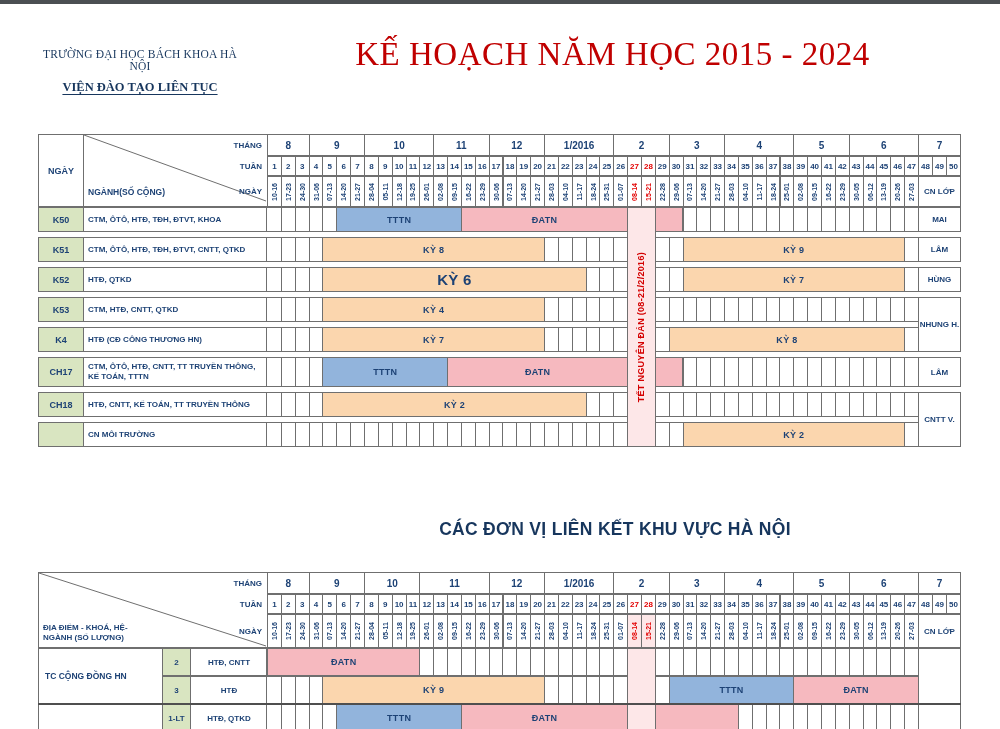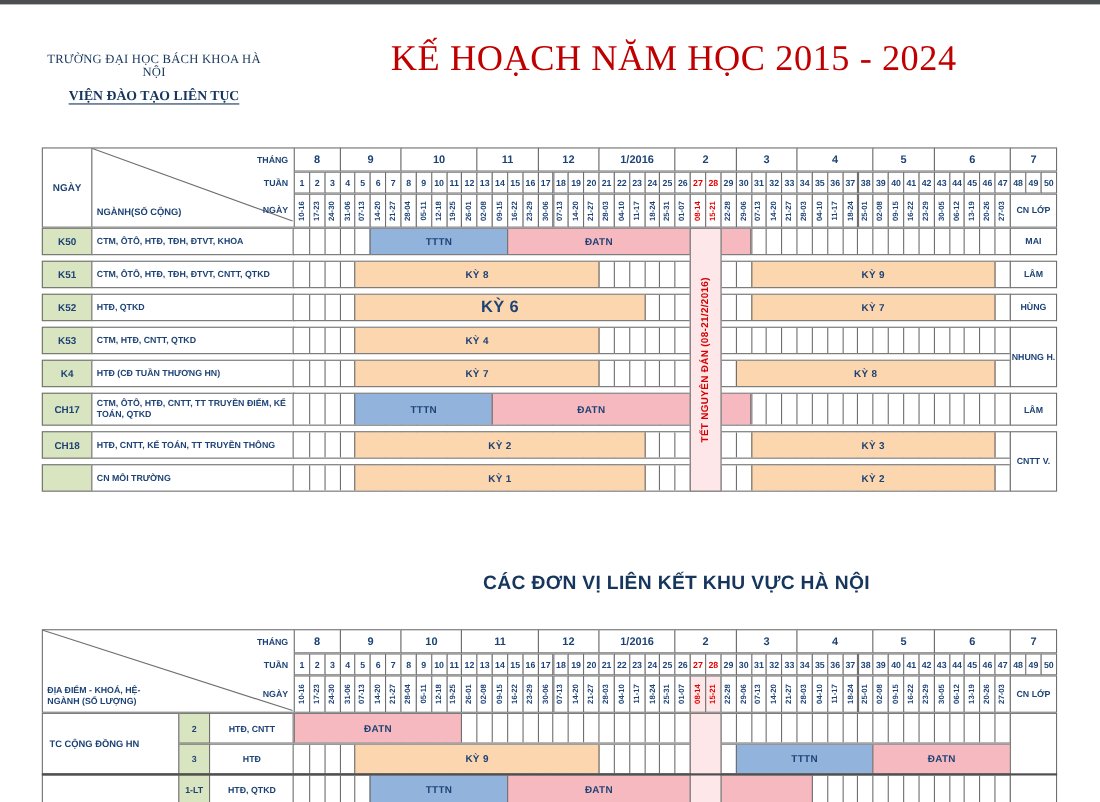--- a/index.html
+++ b/index.html
@@ -454,21 +454,21 @@
         <div style="position: absolute; box-sizing: border-box; left: 554px; top: 0px; width: 14.9px; height: 100%; border-right: 1px solid rgb(111, 111, 111);"></div>
         <div style="position: absolute; box-sizing: border-box; left: 567.9px; top: 0px; width: 14.9px; height: 100%; border-right: 1px solid rgb(111, 111, 111);"></div>
         <div style="position: absolute; box-sizing: border-box; left: 581.7px; top: 0px; width: 14.9px; height: 100%; border-right: 1px solid rgb(111, 111, 111);"></div>
         <div style="position: absolute; box-sizing: border-box; left: 595.6px; top: 0px; width: 14.9px; height: 100%; border-right: 1px solid rgb(111, 111, 111);"></div>
         <div style="position: absolute; box-sizing: border-box; left: 609.4px; top: 0px; width: 14.9px; height: 100%; border-right: 1px solid rgb(111, 111, 111);"></div>
         <div style="position: absolute; box-sizing: border-box; left: 623.3px; top: 0px; width: 14.9px; height: 100%; border-right: 1px solid rgb(111, 111, 111);"></div>
         <div style="position: absolute; box-sizing: border-box; left: 637.1px; top: 0px; width: 14.9px; height: 100%; border-right: 1px solid rgb(111, 111, 111);"></div>
         <div style="position: absolute; box-sizing: border-box; left: 55.4px; top: -1px; width: 222.6px; height: 25px; background: rgb(251, 214, 174); border: 1px solid rgb(111, 111, 111); display: flex; align-items: center; justify-content: center; color: rgb(29, 66, 117); font-weight: bold; font-size: 9px; letter-spacing: 0.3px; z-index: 2;">KỲ 4</div>
       </div>
       <div class="cell" style="left: 38px; top: 327px; width: 46px; height: 25px; background: rgb(217, 229, 193); font-size: 9px;">K4</div>
-      <div class="cell" style="left: 83px; top: 327px; width: 185px; height: 25px; font-size: 8px; line-height: 10px; justify-content: flex-start; text-align: left; padding: 0px 3px 0px 4px;">HTĐ (CĐ TUẦN THƯƠNG HN)</div>
+      <div class="cell" style="left: 83px; top: 327px; width: 185px; height: 25px; font-size: 8px; line-height: 10px; justify-content: flex-start; text-align: left; padding: 0px 3px 0px 4px;">HTĐ (CĐ CÔNG THƯƠNG HN)</div>
       <div class="cell" style="left: 266px; top: 327px; width: 653px; height: 25px; background: rgb(255, 255, 255); overflow: hidden;">
         <div style="position: absolute; box-sizing: border-box; left: 0px; top: 0px; width: 14.9px; height: 100%; border-right: 1px solid rgb(111, 111, 111);"></div>
         <div style="position: absolute; box-sizing: border-box; left: 13.9px; top: 0px; width: 14.9px; height: 100%; border-right: 1px solid rgb(111, 111, 111);"></div>
         <div style="position: absolute; box-sizing: border-box; left: 27.7px; top: 0px; width: 14.9px; height: 100%; border-right: 1px solid rgb(111, 111, 111);"></div>
         <div style="position: absolute; box-sizing: border-box; left: 41.6px; top: 0px; width: 14.9px; height: 100%; border-right: 1px solid rgb(111, 111, 111);"></div>
         <div style="position: absolute; box-sizing: border-box; left: 55.4px; top: 0px; width: 14.9px; height: 100%; border-right: 1px solid rgb(111, 111, 111);"></div>
         <div style="position: absolute; box-sizing: border-box; left: 69.3px; top: 0px; width: 14.9px; height: 100%; border-right: 1px solid rgb(111, 111, 111);"></div>
         <div style="position: absolute; box-sizing: border-box; left: 83.1px; top: 0px; width: 14.9px; height: 100%; border-right: 1px solid rgb(111, 111, 111);"></div>
         <div style="position: absolute; box-sizing: border-box; left: 97px; top: 0px; width: 14.9px; height: 100%; border-right: 1px solid rgb(111, 111, 111);"></div>
         <div style="position: absolute; box-sizing: border-box; left: 110.8px; top: 0px; width: 14.9px; height: 100%; border-right: 1px solid rgb(111, 111, 111);"></div>
@@ -507,21 +507,21 @@
         <div style="position: absolute; box-sizing: border-box; left: 567.9px; top: 0px; width: 14.9px; height: 100%; border-right: 1px solid rgb(111, 111, 111);"></div>
         <div style="position: absolute; box-sizing: border-box; left: 581.7px; top: 0px; width: 14.9px; height: 100%; border-right: 1px solid rgb(111, 111, 111);"></div>
         <div style="position: absolute; box-sizing: border-box; left: 595.6px; top: 0px; width: 14.9px; height: 100%; border-right: 1px solid rgb(111, 111, 111);"></div>
         <div style="position: absolute; box-sizing: border-box; left: 609.4px; top: 0px; width: 14.9px; height: 100%; border-right: 1px solid rgb(111, 111, 111);"></div>
         <div style="position: absolute; box-sizing: border-box; left: 623.3px; top: 0px; width: 14.9px; height: 100%; border-right: 1px solid rgb(111, 111, 111);"></div>
         <div style="position: absolute; box-sizing: border-box; left: 637.1px; top: 0px; width: 14.9px; height: 100%; border-right: 1px solid rgb(111, 111, 111);"></div>
         <div style="position: absolute; box-sizing: border-box; left: 55.4px; top: -1px; width: 222.6px; height: 25px; background: rgb(251, 214, 174); border: 1px solid rgb(111, 111, 111); display: flex; align-items: center; justify-content: center; color: rgb(29, 66, 117); font-weight: bold; font-size: 9px; letter-spacing: 0.3px; z-index: 2;">KỲ 7</div>
         <div style="position: absolute; box-sizing: border-box; left: 401.7px; top: -1px; width: 236.5px; height: 25px; background: rgb(251, 214, 174); border: 1px solid rgb(111, 111, 111); display: flex; align-items: center; justify-content: center; color: rgb(29, 66, 117); font-weight: bold; font-size: 9px; letter-spacing: 0.3px; z-index: 2;">KỲ 8</div>
       </div>
       <div class="cell" style="left: 38px; top: 357px; width: 46px; height: 30px; background: rgb(217, 229, 193); font-size: 9px;">CH17</div>
-      <div class="cell" style="left: 83px; top: 357px; width: 185px; height: 30px; font-size: 8px; line-height: 10px; justify-content: flex-start; text-align: left; padding: 0px 3px 0px 4px;">CTM, ÔTÔ, HTĐ, CNTT, TT TRUYỀN ĐIỂM, KẾ TOÁN, QTKD</div>
+      <div class="cell" style="left: 83px; top: 357px; width: 185px; height: 30px; font-size: 8px; line-height: 10px; justify-content: flex-start; text-align: left; padding: 0px 3px 0px 4px;">CTM, ÔTÔ, HTĐ, CNTT, TT TRUYỀN THÔNG, KẾ TOÁN, TTTN</div>
       <div class="cell" style="left: 266px; top: 357px; width: 653px; height: 30px; background: rgb(255, 255, 255); overflow: hidden;">
         <div style="position: absolute; box-sizing: border-box; left: 0px; top: 0px; width: 14.9px; height: 100%; border-right: 1px solid rgb(111, 111, 111);"></div>
         <div style="position: absolute; box-sizing: border-box; left: 13.9px; top: 0px; width: 14.9px; height: 100%; border-right: 1px solid rgb(111, 111, 111);"></div>
         <div style="position: absolute; box-sizing: border-box; left: 27.7px; top: 0px; width: 14.9px; height: 100%; border-right: 1px solid rgb(111, 111, 111);"></div>
         <div style="position: absolute; box-sizing: border-box; left: 41.6px; top: 0px; width: 14.9px; height: 100%; border-right: 1px solid rgb(111, 111, 111);"></div>
         <div style="position: absolute; box-sizing: border-box; left: 55.4px; top: 0px; width: 14.9px; height: 100%; border-right: 1px solid rgb(111, 111, 111);"></div>
         <div style="position: absolute; box-sizing: border-box; left: 69.3px; top: 0px; width: 14.9px; height: 100%; border-right: 1px solid rgb(111, 111, 111);"></div>
         <div style="position: absolute; box-sizing: border-box; left: 83.1px; top: 0px; width: 14.9px; height: 100%; border-right: 1px solid rgb(111, 111, 111);"></div>
         <div style="position: absolute; box-sizing: border-box; left: 97px; top: 0px; width: 14.9px; height: 100%; border-right: 1px solid rgb(111, 111, 111);"></div>
         <div style="position: absolute; box-sizing: border-box; left: 110.8px; top: 0px; width: 14.9px; height: 100%; border-right: 1px solid rgb(111, 111, 111);"></div>
@@ -611,21 +611,20 @@
         <div style="position: absolute; box-sizing: border-box; left: 526.3px; top: 0px; width: 14.9px; height: 100%; border-right: 1px solid rgb(111, 111, 111);"></div>
         <div style="position: absolute; box-sizing: border-box; left: 540.2px; top: 0px; width: 14.9px; height: 100%; border-right: 1px solid rgb(111, 111, 111);"></div>
         <div style="position: absolute; box-sizing: border-box; left: 554px; top: 0px; width: 14.9px; height: 100%; border-right: 1px solid rgb(111, 111, 111);"></div>
         <div style="position: absolute; box-sizing: border-box; left: 567.9px; top: 0px; width: 14.9px; height: 100%; border-right: 1px solid rgb(111, 111, 111);"></div>
         <div style="position: absolute; box-sizing: border-box; left: 581.7px; top: 0px; width: 14.9px; height: 100%; border-right: 1px solid rgb(111, 111, 111);"></div>
         <div style="position: absolute; box-sizing: border-box; left: 595.6px; top: 0px; width: 14.9px; height: 100%; border-right: 1px solid rgb(111, 111, 111);"></div>
         <div style="position: absolute; box-sizing: border-box; left: 609.4px; top: 0px; width: 14.9px; height: 100%; border-right: 1px solid rgb(111, 111, 111);"></div>
         <div style="position: absolute; box-sizing: border-box; left: 623.3px; top: 0px; width: 14.9px; height: 100%; border-right: 1px solid rgb(111, 111, 111);"></div>
         <div style="position: absolute; box-sizing: border-box; left: 637.1px; top: 0px; width: 14.9px; height: 100%; border-right: 1px solid rgb(111, 111, 111);"></div>
         <div style="position: absolute; box-sizing: border-box; left: 55.4px; top: -1px; width: 264.2px; height: 25px; background: rgb(251, 214, 174); border: 1px solid rgb(111, 111, 111); display: flex; align-items: center; justify-content: center; color: rgb(29, 66, 117); font-weight: bold; font-size: 9px; letter-spacing: 0.3px; z-index: 2;">KỲ 2</div>
-        <div style="position: absolute; box-sizing: border-box; left: 415.5px; top: -1px; width: 222.6px; height: 25px; background: rgb(251, 214, 174); border: 1px solid rgb(111, 111, 111); display: flex; align-items: center; justify-content: center; color: rgb(29, 66, 117); font-weight: bold; font-size: 9px; letter-spacing: 0.3px; z-index: 2;">KỲ 3</div>
       </div>
       <div class="cell" style="left: 38px; top: 422px; width: 46px; height: 25px; background: rgb(217, 229, 193); font-size: 9px;"></div>
       <div class="cell" style="left: 83px; top: 422px; width: 185px; height: 25px; font-size: 8px; line-height: 10px; justify-content: flex-start; text-align: left; padding: 0px 3px 0px 4px;">CN MÔI TRƯỜNG</div>
       <div class="cell" style="left: 266px; top: 422px; width: 653px; height: 25px; background: rgb(255, 255, 255); overflow: hidden;">
         <div style="position: absolute; box-sizing: border-box; left: 0px; top: 0px; width: 14.9px; height: 100%; border-right: 1px solid rgb(111, 111, 111);"></div>
         <div style="position: absolute; box-sizing: border-box; left: 13.9px; top: 0px; width: 14.9px; height: 100%; border-right: 1px solid rgb(111, 111, 111);"></div>
         <div style="position: absolute; box-sizing: border-box; left: 27.7px; top: 0px; width: 14.9px; height: 100%; border-right: 1px solid rgb(111, 111, 111);"></div>
         <div style="position: absolute; box-sizing: border-box; left: 41.6px; top: 0px; width: 14.9px; height: 100%; border-right: 1px solid rgb(111, 111, 111);"></div>
         <div style="position: absolute; box-sizing: border-box; left: 55.4px; top: 0px; width: 14.9px; height: 100%; border-right: 1px solid rgb(111, 111, 111);"></div>
         <div style="position: absolute; box-sizing: border-box; left: 69.3px; top: 0px; width: 14.9px; height: 100%; border-right: 1px solid rgb(111, 111, 111);"></div>
@@ -663,21 +662,20 @@
         <div style="position: absolute; box-sizing: border-box; left: 512.5px; top: 0px; width: 14.9px; height: 100%; border-right: 1px solid rgb(111, 111, 111);"></div>
         <div style="position: absolute; box-sizing: border-box; left: 526.3px; top: 0px; width: 14.9px; height: 100%; border-right: 1px solid rgb(111, 111, 111);"></div>
         <div style="position: absolute; box-sizing: border-box; left: 540.2px; top: 0px; width: 14.9px; height: 100%; border-right: 1px solid rgb(111, 111, 111);"></div>
         <div style="position: absolute; box-sizing: border-box; left: 554px; top: 0px; width: 14.9px; height: 100%; border-right: 1px solid rgb(111, 111, 111);"></div>
         <div style="position: absolute; box-sizing: border-box; left: 567.9px; top: 0px; width: 14.9px; height: 100%; border-right: 1px solid rgb(111, 111, 111);"></div>
         <div style="position: absolute; box-sizing: border-box; left: 581.7px; top: 0px; width: 14.9px; height: 100%; border-right: 1px solid rgb(111, 111, 111);"></div>
         <div style="position: absolute; box-sizing: border-box; left: 595.6px; top: 0px; width: 14.9px; height: 100%; border-right: 1px solid rgb(111, 111, 111);"></div>
         <div style="position: absolute; box-sizing: border-box; left: 609.4px; top: 0px; width: 14.9px; height: 100%; border-right: 1px solid rgb(111, 111, 111);"></div>
         <div style="position: absolute; box-sizing: border-box; left: 623.3px; top: 0px; width: 14.9px; height: 100%; border-right: 1px solid rgb(111, 111, 111);"></div>
         <div style="position: absolute; box-sizing: border-box; left: 637.1px; top: 0px; width: 14.9px; height: 100%; border-right: 1px solid rgb(111, 111, 111);"></div>
-        <div style="position: absolute; box-sizing: border-box; left: 55.4px; top: -1px; width: 264.2px; height: 25px; background: rgb(251, 214, 174); border: 1px solid rgb(111, 111, 111); display: flex; align-items: center; justify-content: center; color: rgb(29, 66, 117); font-weight: bold; font-size: 9px; letter-spacing: 0.3px; z-index: 2;">KỲ 1</div>
         <div style="position: absolute; box-sizing: border-box; left: 415.5px; top: -1px; width: 222.6px; height: 25px; background: rgb(251, 214, 174); border: 1px solid rgb(111, 111, 111); display: flex; align-items: center; justify-content: center; color: rgb(29, 66, 117); font-weight: bold; font-size: 9px; letter-spacing: 0.3px; z-index: 2;">KỲ 2</div>
       </div>
       <div class="cell" style="left: 918px; top: 207px; width: 43px; height: 25px; font-size: 8px;">MAI</div>
       <div class="cell" style="left: 918px; top: 237px; width: 43px; height: 25px; font-size: 8px;">LÂM</div>
       <div class="cell" style="left: 918px; top: 267px; width: 43px; height: 25px; font-size: 8px;">HÙNG</div>
       <div class="cell" style="left: 918px; top: 297px; width: 43px; height: 55px; font-size: 8px;">NHUNG H.</div>
       <div class="cell" style="left: 918px; top: 357px; width: 43px; height: 30px; font-size: 8px;">LÂM</div>
       <div class="cell" style="left: 918px; top: 392px; width: 43px; height: 55px; font-size: 8px;">CNTT V.</div>
       <div class="cell" style="left: 627.1px; top: 207px; width: 28.7px; height: 240px; background: rgb(253, 231, 232); z-index: 6; overflow: hidden;">
         <span class="rot" style="font-size: 9px; font-weight: bold; color: rgb(212, 0, 0); letter-spacing: 0.3px;">TẾT NGUYÊN ĐÁN (08-21/2/2016)</span>

